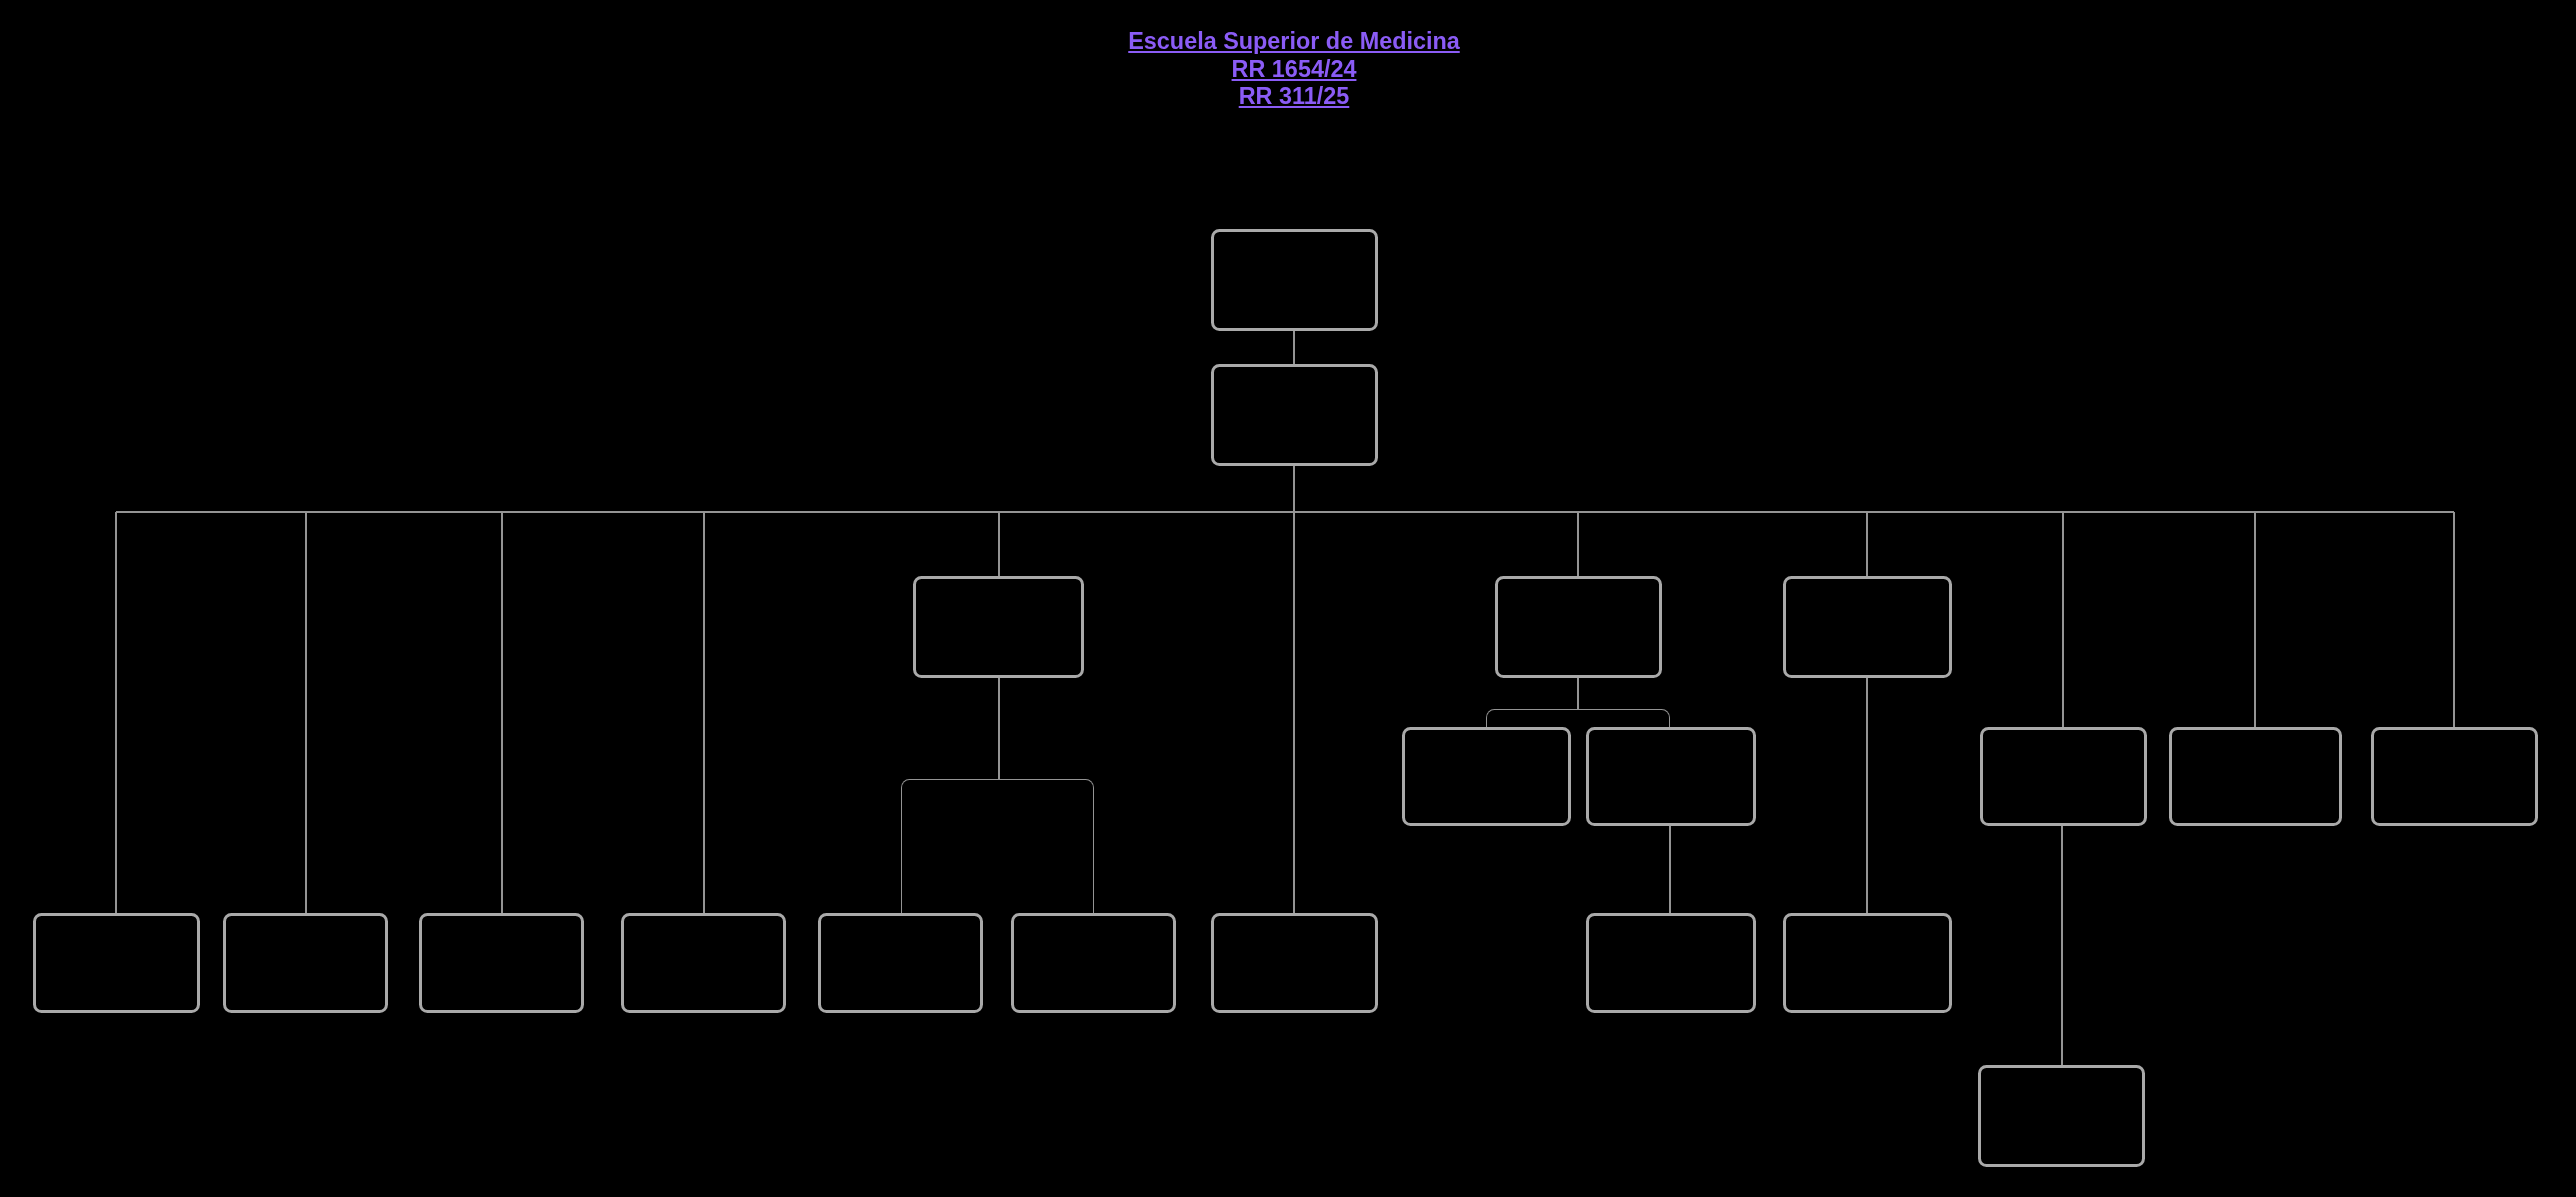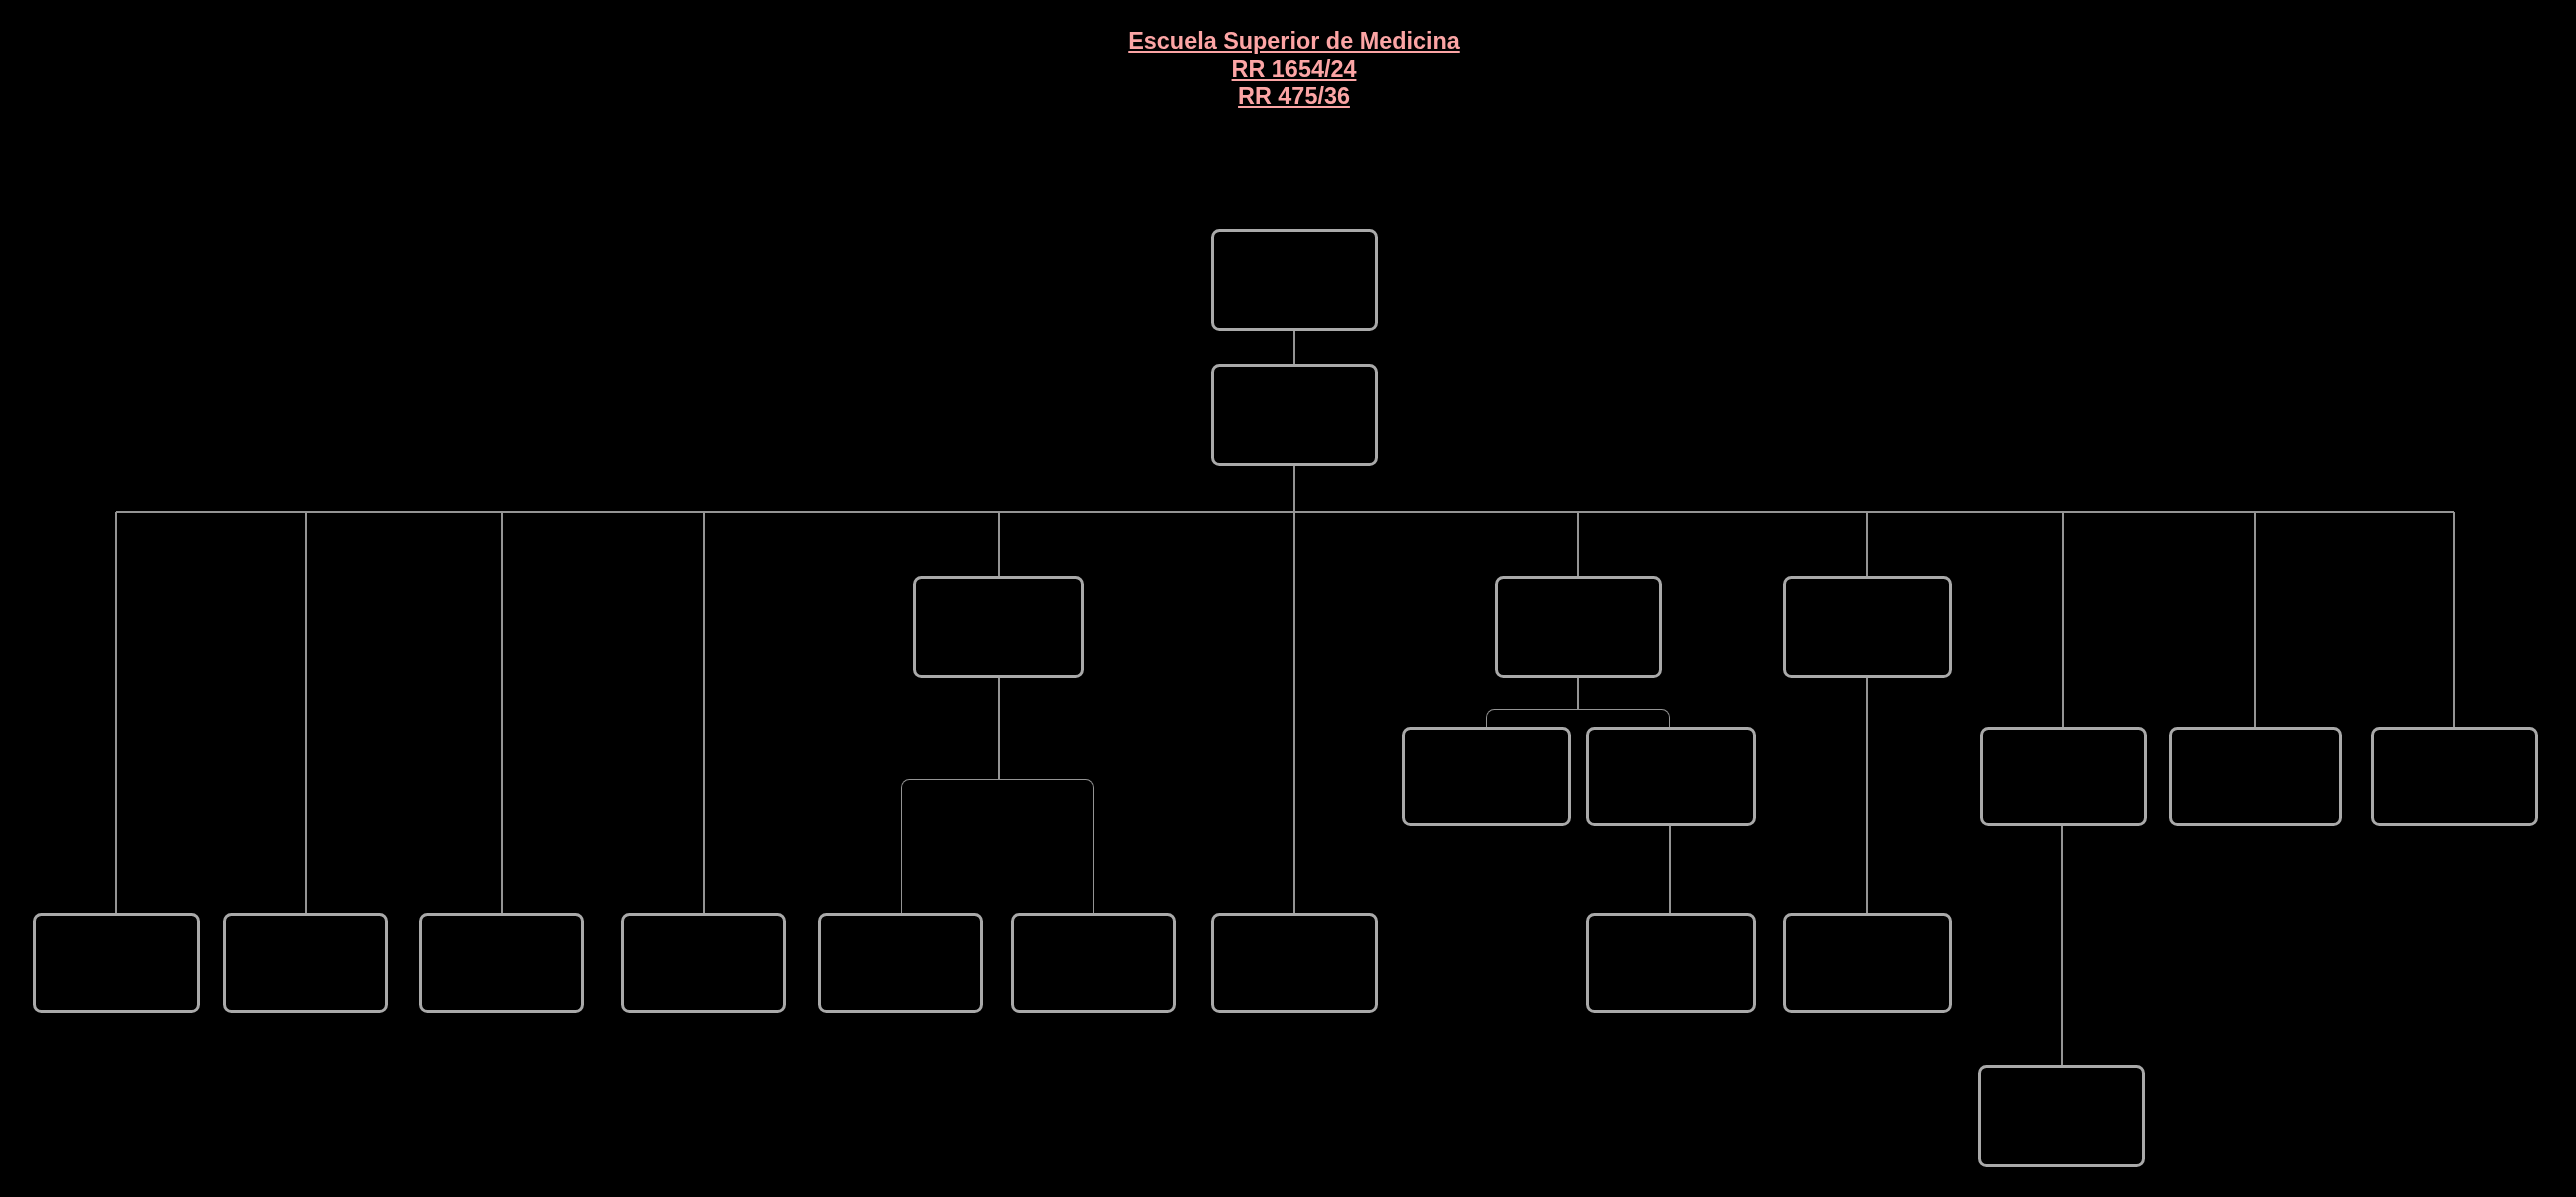--- a/index.html
+++ b/index.html
@@ -37,24 +37,24 @@
     border-width:1.7px 1.7px 0 1.7px;
     border-radius:8.4px 8.4px 0 0;
     box-sizing:border-box;
     background:transparent;
   }
 </style>
 </head>
 <body>
 
 <div id="canvas" style="background: rgb(0, 0, 0);">
-  <div id="title-block" style="color: #fca5a5;">
+  <div id="title-block" style="color: #8b5cf6;">
     <span class="title-line">Escuela Superior de Medicina</span>
     <span class="title-line">RR 1654/24</span>
-    <span class="title-line">RR 475/36</span>
+    <span class="title-line">RR 311/25</span>
   </div>
   <div id="chart">
       <div class="node" style="left: 1211px; top: 229px; width: 167px; height: 102px; border-color: rgb(169, 169, 169); background: rgb(0, 0, 0);"></div>
       <div class="node" style="left: 1211px; top: 364px; width: 167px; height: 102px; border-color: rgb(169, 169, 169); background: rgb(0, 0, 0);"></div>
       <div class="node" style="left: 913px; top: 576px; width: 171px; height: 102px; border-color: rgb(169, 169, 169); background: rgb(0, 0, 0);"></div>
       <div class="node" style="left: 1495px; top: 576px; width: 167px; height: 102px; border-color: rgb(169, 169, 169); background: rgb(0, 0, 0);"></div>
       <div class="node" style="left: 1783px; top: 576px; width: 169px; height: 102px; border-color: rgb(169, 169, 169); background: rgb(0, 0, 0);"></div>
       <div class="node" style="left: 1402px; top: 727px; width: 169px; height: 99px; border-color: rgb(169, 169, 169); background: rgb(0, 0, 0);"></div>
       <div class="node" style="left: 1586px; top: 727px; width: 170px; height: 99px; border-color: rgb(169, 169, 169); background: rgb(0, 0, 0);"></div>
       <div class="node" style="left: 1980px; top: 727px; width: 167px; height: 99px; border-color: rgb(169, 169, 169); background: rgb(0, 0, 0);"></div>

